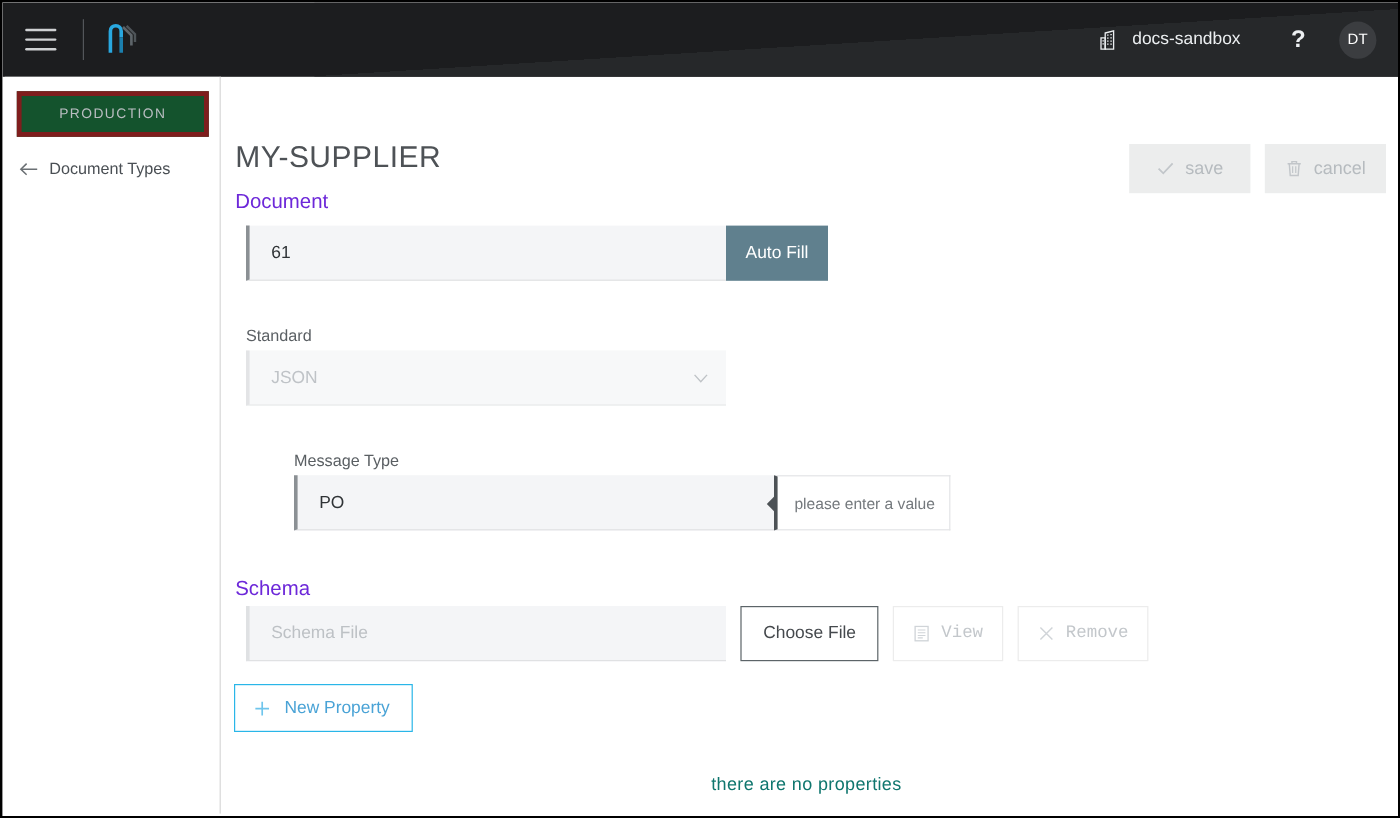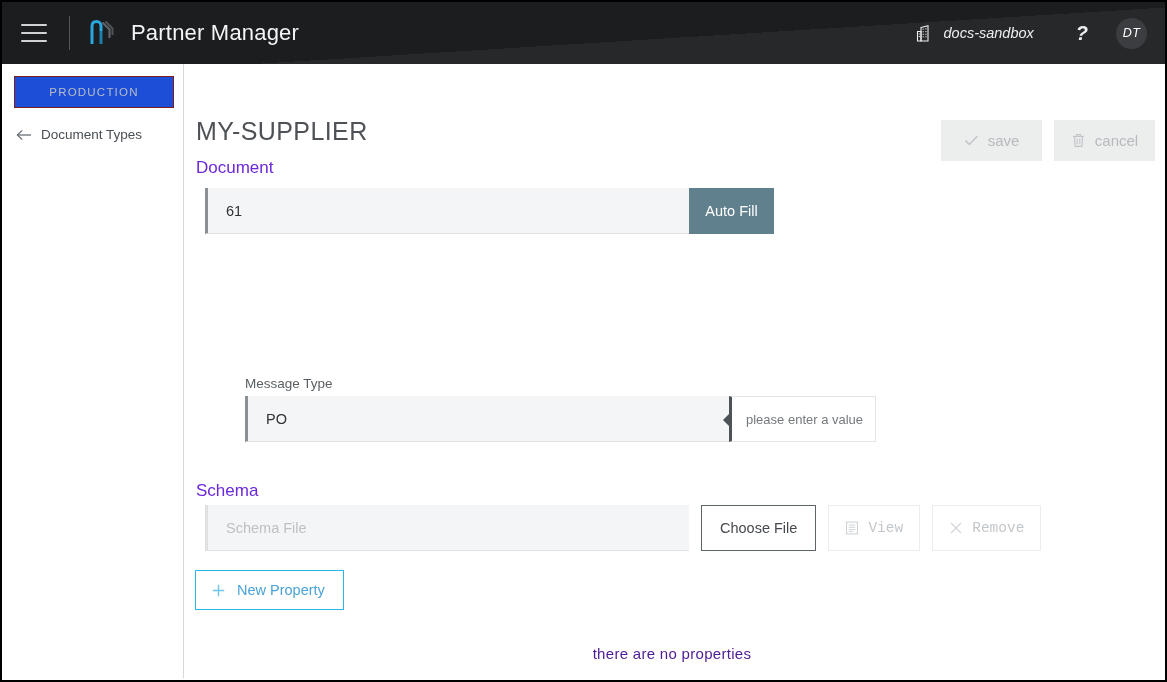--- a/index.html
+++ b/index.html
@@ -87,21 +87,20 @@
     font-size: 22px;
     letter-spacing: .2px;
     margin-left: 16px;
     white-space: nowrap;
   }
   .topbar-right {
     margin-left: auto;
     display: flex;
     align-items: center;
     padding-right: 18px;
-    font-style: italic;
   }
   .org {
     display: flex;
     align-items: center;
     color: #eceff1;
     font-size: 14.5px;
     cursor: pointer;
   }
   .org-icon {
     width: 17px;
@@ -139,28 +138,28 @@
     left: 2px;
     width: 180px;
     bottom: 2px;
     background: #ffffff;
     border-right: 1px solid #d8d8d8;
     box-sizing: border-box;
   }
   .env-badge {
     margin: 12px 9px 0 10px;
     height: 30px;
-    border: 1px solid #7f1d1d;
+    border: 4px solid #7f1d1d;
     color: #b9bdc1;
     font-size: 11.5px;
     letter-spacing: 1.2px;
     display: flex;
     align-items: center;
     justify-content: center;
-    background: #1d4ed8;
+    background: #14532d;
     cursor: pointer;
   }
   .back-link {
     display: flex;
     align-items: center;
     margin: 19px 0 0 12px;
     color: #4a4f54;
     font-size: 13.5px;
     cursor: pointer;
   }
@@ -233,21 +232,21 @@
     left: 20px;
   }
   .field-label {
     color: #5a5f63;
     font-size: 13.5px;
     margin-bottom: 5px;
     display: block;
   }
   .field-row { display: flex; align-items: flex-start; }
   .input {
-    width: 484px;
+    width: 400px;
     height: 46px;
     box-sizing: border-box;
     background: #f4f5f7;
     border: none;
     border-left: 3px solid #8b9094;
     border-bottom: 1px solid #e0e1e3;
     color: #2f3336;
     font-size: 14.5px;
     padding: 0 12px 0 18px;
     font-family: "Liberation Sans", sans-serif;
@@ -373,21 +372,21 @@
     font-family: "Liberation Sans", sans-serif;
   }
   .new-prop .plus {
     width: 15px; height: 15px; margin-right: 11px; display: block;
   }
   .empty-state {
     position: absolute;
     left: 0; right: 4px;
     top: 545px;
     text-align: center;
-    color: #4c1d95;
+    color: #0f766e;
     font-size: 15px;
     letter-spacing: .3px;
   }
 </style>
 </head>
 <body>
 
 <div id="app">
 
   <div class="topbar">
@@ -402,21 +401,20 @@
 
       <div class="topbar-sep"></div>
 
       <div class="brand">
         <svg class="brand-logo" viewBox="0 0 26 28">
           <path d="M3 25 L3 7 C3 4 5 2.5 7.5 2.5 C10 2.5 12 4.5 12 7 L12 12" fill="none" stroke="#29a8e0" stroke-width="3"></path>
           <path d="M12 12 L12 25" fill="none" stroke="#1b7fae" stroke-width="3"></path>
           <path d="M13.5 3.5 L20.5 10.5 L20.5 19" fill="none" stroke="#5e656a" stroke-width="2.2"></path>
           <path d="M16.5 2.5 L23.5 9.5 L23.5 16" fill="none" stroke="#4e5458" stroke-width="2"></path>
         </svg>
-        <div class="brand-title">Partner Manager</div>
       </div>
 
       <div class="topbar-right">
         <div class="org">
           <svg class="org-icon" viewBox="0 0 17 17">
             <path d="M5 2.5 L12 0.8 L12 16 L5 16 Z" fill="none" stroke="#eceff1" stroke-width="1.1"></path>
             <path d="M1.5 6.5 L5 6.5 L5 16 L1.5 16 Z" fill="none" stroke="#eceff1" stroke-width="1.1"></path>
             <path d="M6.6 4.2 h1.2 M9.3 3.8 h1.2 M6.6 6.8 h1.2 M9.3 6.6 h1.2 M6.6 9.3 h1.2 M9.3 9.3 h1.2 M6.6 11.8 h1.2 M9.3 11.8 h1.2 M2.7 9 h1.2 M2.7 11.5 h1.2" stroke="#eceff1" stroke-width="1"></path>
           </svg>
           <span>docs-sandbox</span>
@@ -465,20 +463,31 @@
 
     <div class="section-heading doc-heading">Document</div>
 
     <div class="field" style="top:88px;">
       <div class="field-row">
         <input class="input" type="text" value="61" style="">
         <button class="autofill-btn">Auto Fill</button>
       </div>
     </div>
 
+    <div class="field" style="top:172px;">
+      <span class="field-label">Standard</span>
+      <div class="select-wrap">
+        <div class="select-box">
+          <span>JSON</span>
+        </div>
+        <svg class="chevron" viewBox="0 0 14 12">
+          <path d="M1.8 3.4 L7 9.1 L12.2 3.4" fill="none" stroke="#bfc3c7" stroke-width="1.2"></path>
+        </svg>
+      </div>
+    </div>
 
     <div class="field" style="top:276px;padding-left:40px;">
       <span class="field-label">Message Type</span>
       <div class="field-row">
         <input class="input" type="text" value="PO" style="">
         <div class="tooltip">
           <span class="pointer"></span>
           <span>please enter a value</span>
         </div>
       </div>

